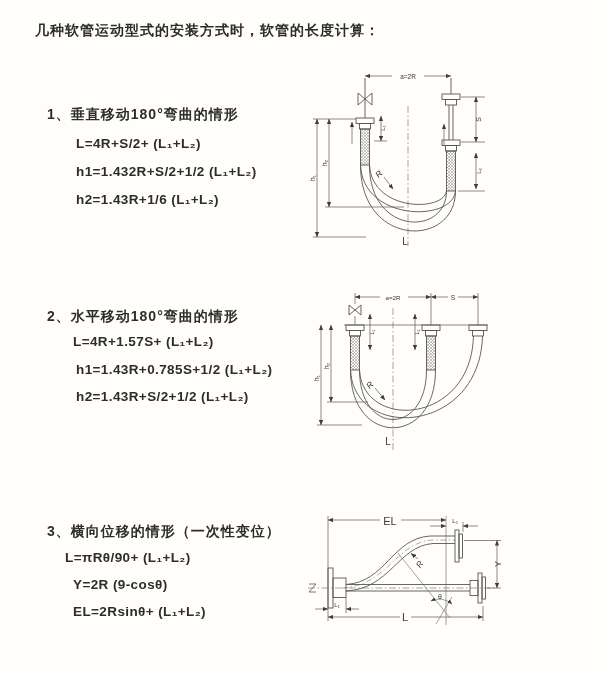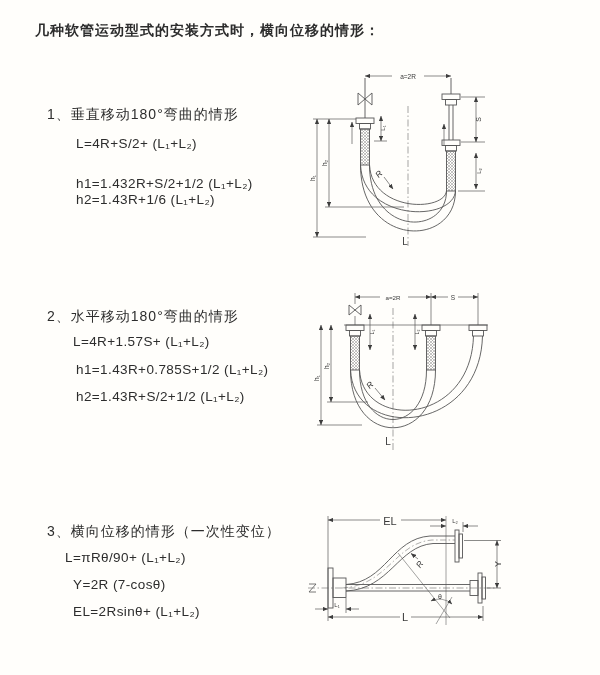--- a/index.html
+++ b/index.html
@@ -2,45 +2,45 @@
 <html><head>
 <meta charset="utf-8">
 <style>
   html,body{margin:0;padding:0;background:#e8e8e8;}
   .page{
     position:relative;width:600px;height:675px;background:#fffefb;
     font-family:"Liberation Sans","DejaVu Sans",sans-serif;color:#2d2d2d;
     overflow:hidden;margin:0;
   }
   .title{position:absolute;left:35px;top:22px;font-size:14px;font-weight:700;letter-spacing:1px;}
-  .sec-heading{position:absolute;font-size:14px;font-weight:400;letter-spacing:1px;}
-  .formula{position:absolute;font-size:13.5px;font-weight:400;letter-spacing:0.4px;}
+  .sec-heading{position:absolute;font-size:14px;font-weight:700;letter-spacing:1px;}
+  .formula{position:absolute;font-size:13.5px;font-weight:700;letter-spacing:0.4px;}
   svg.diag{position:absolute;}
   svg text{font-family:"Liberation Sans","DejaVu Sans",sans-serif;fill:#3a3a3a;}
 </style>
 </head>
 <body>
 
 <div class="page">
 
-  <div class="title">几种软管运动型式的安装方式时，横向位移的情形：</div>
+  <div class="title">几种软管运动型式的安装方式时，软管的长度计算：</div>
 
   <div class="sec-heading" style="left:47px;top:106px">1、垂直移动180°弯曲的情形</div>
   <div class="formula" style="left:76px;top:136px">L=4R+S/2+ (L₁+L₂)</div>
-  <div class="formula" style="left:76px;top:176px">h1=1.432R+S/2+1/2 (L₁+L₂)</div>
+  <div class="formula" style="left:76px;top:164px">h1=1.432R+S/2+1/2 (L₁+L₂)</div>
   <div class="formula" style="left:76px;top:192px">h2=1.43R+1/6 (L₁+L₂)</div>
 
   <div class="sec-heading" style="left:47px;top:308px">2、水平移动180°弯曲的情形</div>
   <div class="formula" style="left:73px;top:334px">L=4R+1.57S+ (L₁+L₂)</div>
   <div class="formula" style="left:76px;top:362px">h1=1.43R+0.785S+1/2 (L₁+L₂)</div>
   <div class="formula" style="left:76px;top:389px">h2=1.43R+S/2+1/2 (L₁+L₂)</div>
 
   <div class="sec-heading" style="left:47px;top:523px">3、横向位移的情形（一次性变位）</div>
   <div class="formula" style="left:65px;top:550px">L=πRθ/90+ (L₁+L₂)</div>
-  <div class="formula" style="left:73px;top:577px">Y=2R (7-cosθ)</div>
+  <div class="formula" style="left:73px;top:577px">Y=2R (9-cosθ)</div>
   <div class="formula" style="left:73px;top:604px">EL=2Rsinθ+ (L₁+L₂)</div>
 
   <svg class="diag" style="left:308px;top:70px" width="200" height="180" viewBox="0 0 200 180">
     <defs>
       <marker id="m1" viewBox="0 0 10 8" refX="9.5" refY="4" markerWidth="9" markerHeight="7" orient="auto-start-reverse">
         <path d="M0,0 L10,4 L0,8 z" fill="#3d3d3d"></path>
       </marker>
       <pattern id="hp1" width="3" height="3" patternUnits="userSpaceOnUse">
         <path d="M0,3 L3,0 M0,0 L3,3" stroke="#8a8a8a" stroke-width="0.5"></path>
       </pattern>

